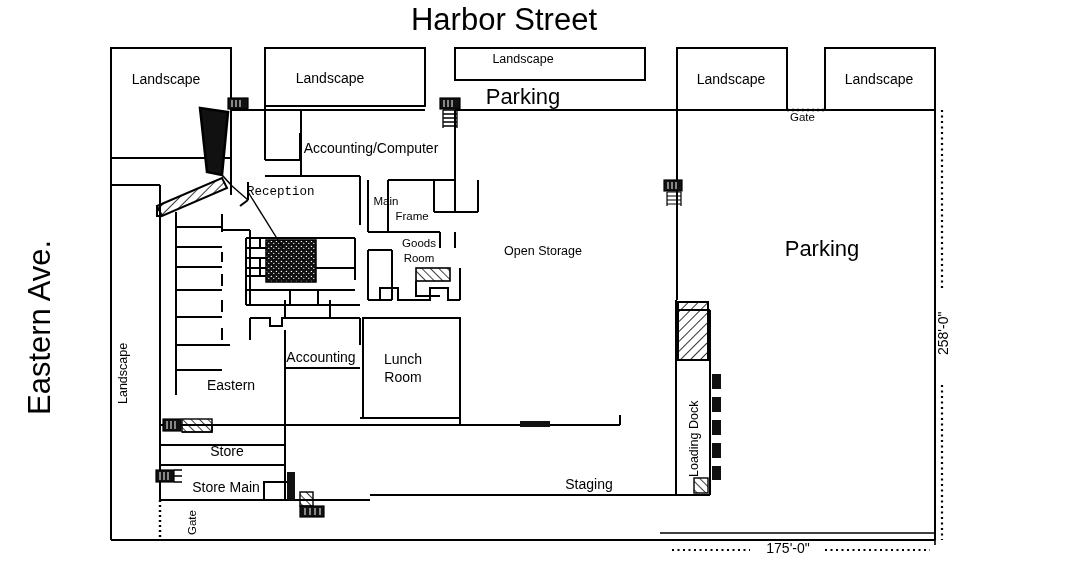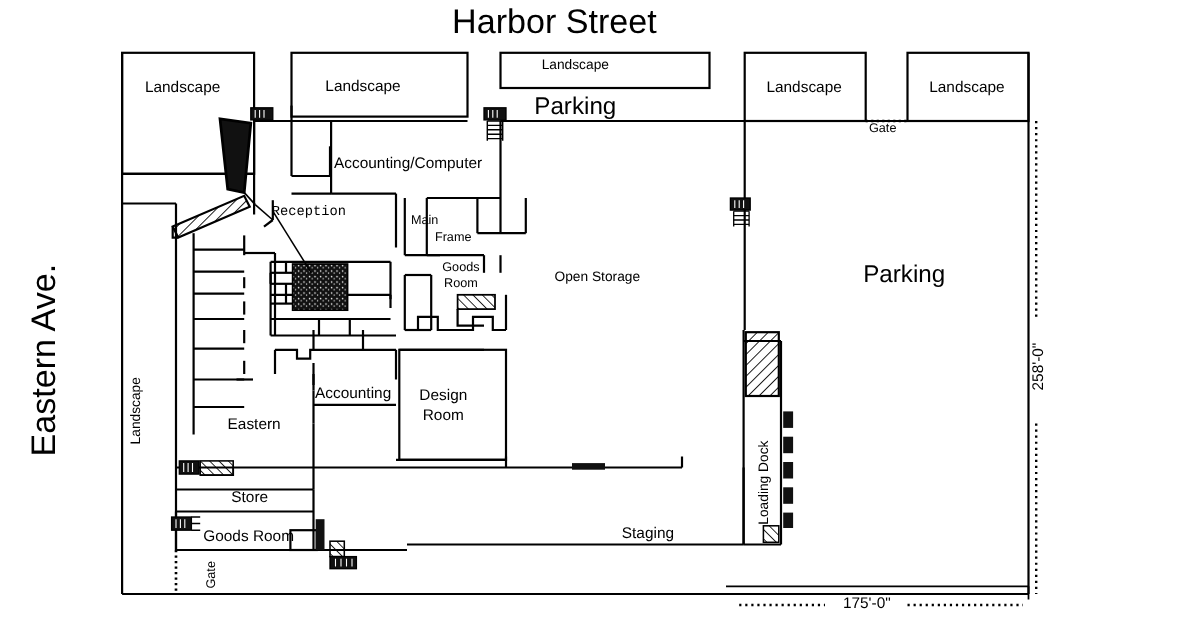--- a/index.html
+++ b/index.html
@@ -259,25 +259,25 @@
 
 <div class="lbl lbl-xs ctr" style="left:386px;top:196px;">Main</div>
 <div class="lbl lbl-xs ctr" style="left:406px;top:211px;padding-left:12px;">Frame</div>
 
 <div class="lbl lbl-xs ctr" style="left:419px;top:238px;">Goods</div>
 <div class="lbl lbl-xs ctr" style="left:419px;top:253px;">Room</div>
 
 <div class="lbl lbl-md ctr" style="left:231px;top:378px;">Eastern</div>
 <div class="lbl lbl-md ctr" style="left:321px;top:350px;">Accounting</div>
 
-<div class="lbl lbl-md ctr" style="left:403px;top:352px;">Design</div>
+<div class="lbl lbl-md ctr" style="left:403px;top:352px;">Lunch</div>
 <div class="lbl lbl-md ctr" style="left:403px;top:370px;">Room</div>
 
 <div class="lbl lbl-md ctr" style="left:227px;top:444px;">Store</div>
-<div class="lbl lbl-md ctr" style="left:226px;top:480px;">Goods Room</div>
+<div class="lbl lbl-md ctr" style="left:226px;top:480px;">Store Main</div>
 
 <div class="lbl lbl-sm rot-ccw" style="left:688px;top:477px;">Loading Dock</div>
 
 <div class="lbl lbl-xs" style="left:790px;top:112px;">Gate</div>
 <div class="lbl lbl-xs rot-ccw" style="left:187px;top:535px;">Gate</div>
 
 <div class="lbl lbl-md rot-ccw" style="left:936px;top:355px;">258'-0"</div>
 <div class="lbl lbl-md ctr" style="left:788px;top:541px;">175'-0"</div>
 
 </body></html>

